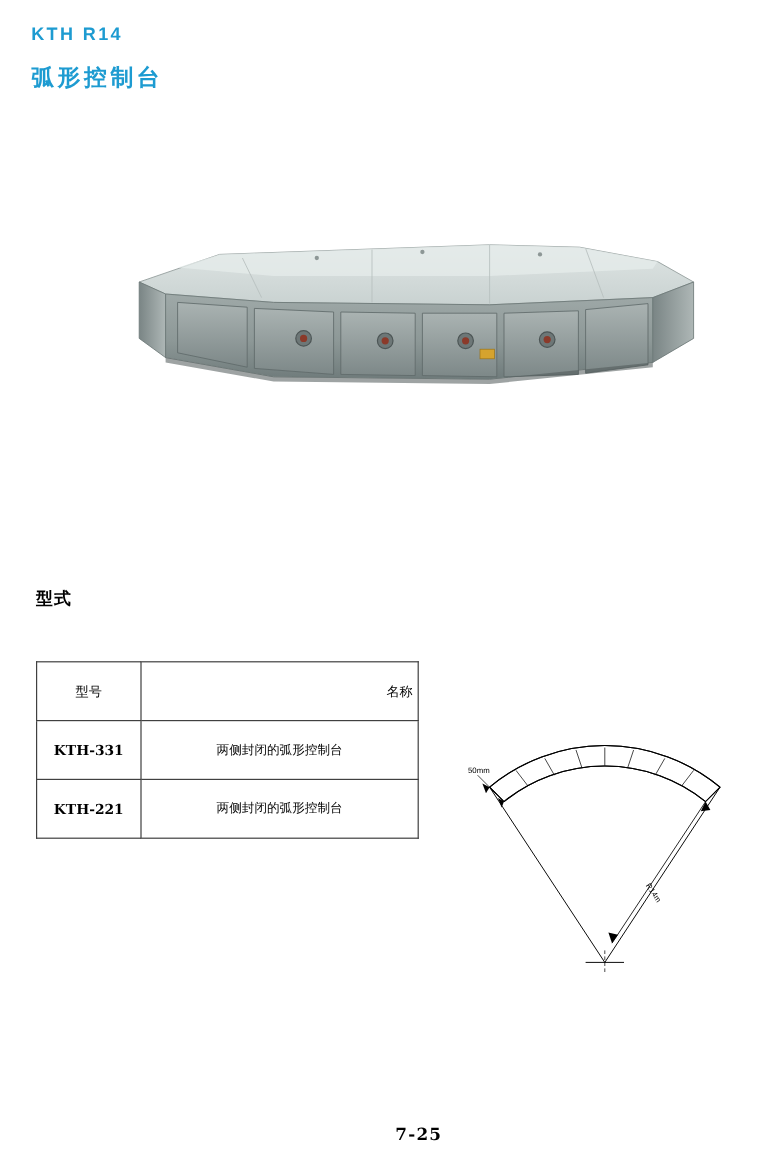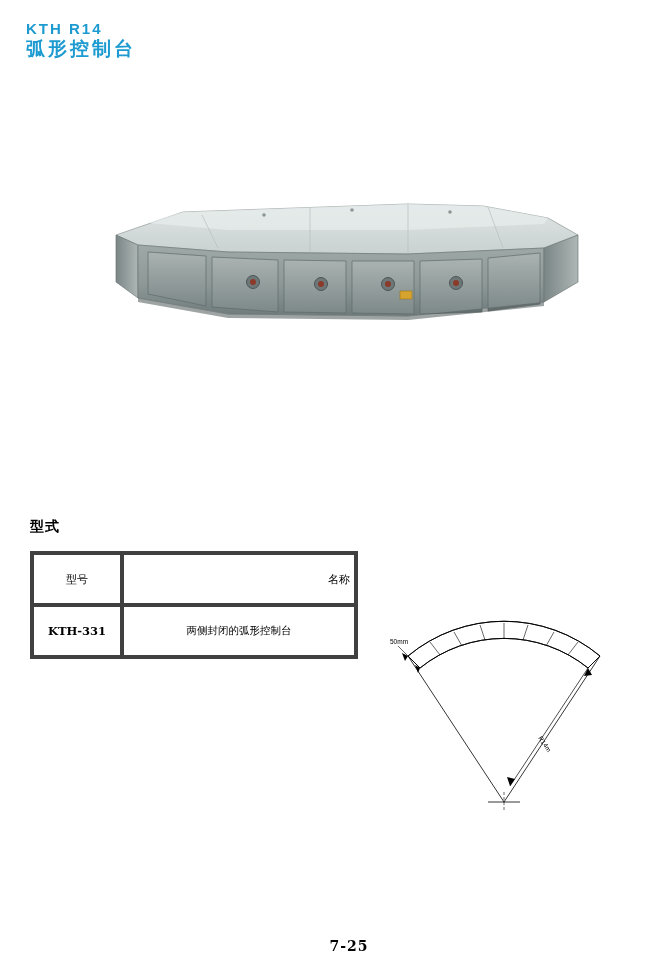--- a/index.html
+++ b/index.html
@@ -30,62 +30,62 @@
   }
   .header .code {
     font-family: "Liberation Sans", sans-serif;
     font-size: 15px;
     font-weight: bold;
     color: #1d9bd1;
     letter-spacing: 2px;
     line-height: 18px;
   }
   .header .title {
-    font-family: Liberation Mono, monospace;
+    font-family: Liberation Serif, serif;
     font-size: 19px;
     font-weight: bold;
     color: #1d9bd1;
     letter-spacing: 3px;
     line-height: 24px;
-    margin-top: 0;
+    margin-top: 16px;
   }
 
   
   .photo-wrap {
     position: absolute;
     left: 78px;
     top: 190px;
     width: 510px;
     height: 160px;
   }
   .console-svg { display: block; }
 
   
   .section-label {
     position: absolute;
     left: 30px;
-    top: 518px;
+    top: 490px;
     font-family: "DejaVu Sans", sans-serif;
     font-size: 14px;
     font-weight: bold;
     color: #000;
     letter-spacing: 1px;
   }
 
   
   .spec-table {
     position: absolute;
     left: 30px;
     top: 551px;
     width: 302px;
     border-collapse: collapse;
     table-layout: fixed;
   }
   .spec-table td, .spec-table th {
-    border: 4px solid #404040;
+    border: 1px solid #404040;
     height: 48px;
     font-family: "DejaVu Serif", serif;
     font-size: 11px;
     color: #000;
     padding: 0 4px;
     vertical-align: middle;
   }
   .spec-table .col-model { width: 78px; text-align: center; }
   .spec-table .col-name  { width: 222px; text-align: right; }
   .spec-table thead td {
@@ -214,20 +214,24 @@
       <tr>
         <td class="col-model">型号</td>
         <td class="col-name">名称</td>
       </tr>
     </thead>
     <tbody>
       <tr>
         <td class="col-model">KTH-331</td>
         <td class="col-name">两侧封闭的弧形控制台</td>
       </tr>
+      <tr>
+        <td class="col-model">KTH-221</td>
+        <td class="col-name">两侧封闭的弧形控制台</td>
+      </tr>
     </tbody>
   </table>
 
   <div class="diagram">
     <svg width="232" height="215" viewBox="0 0 232 215">
 
       <path d="M20,50 A150,150 0 0 1 212,50 L200,62 A134,134 0 0 0 32,62 Z" fill="none" stroke="#000" stroke-width="0.9"></path>
 
       <path d="M32,62 A134,134 0 0 1 200,62" fill="none" stroke="#000" stroke-width="0.9"></path>
 

